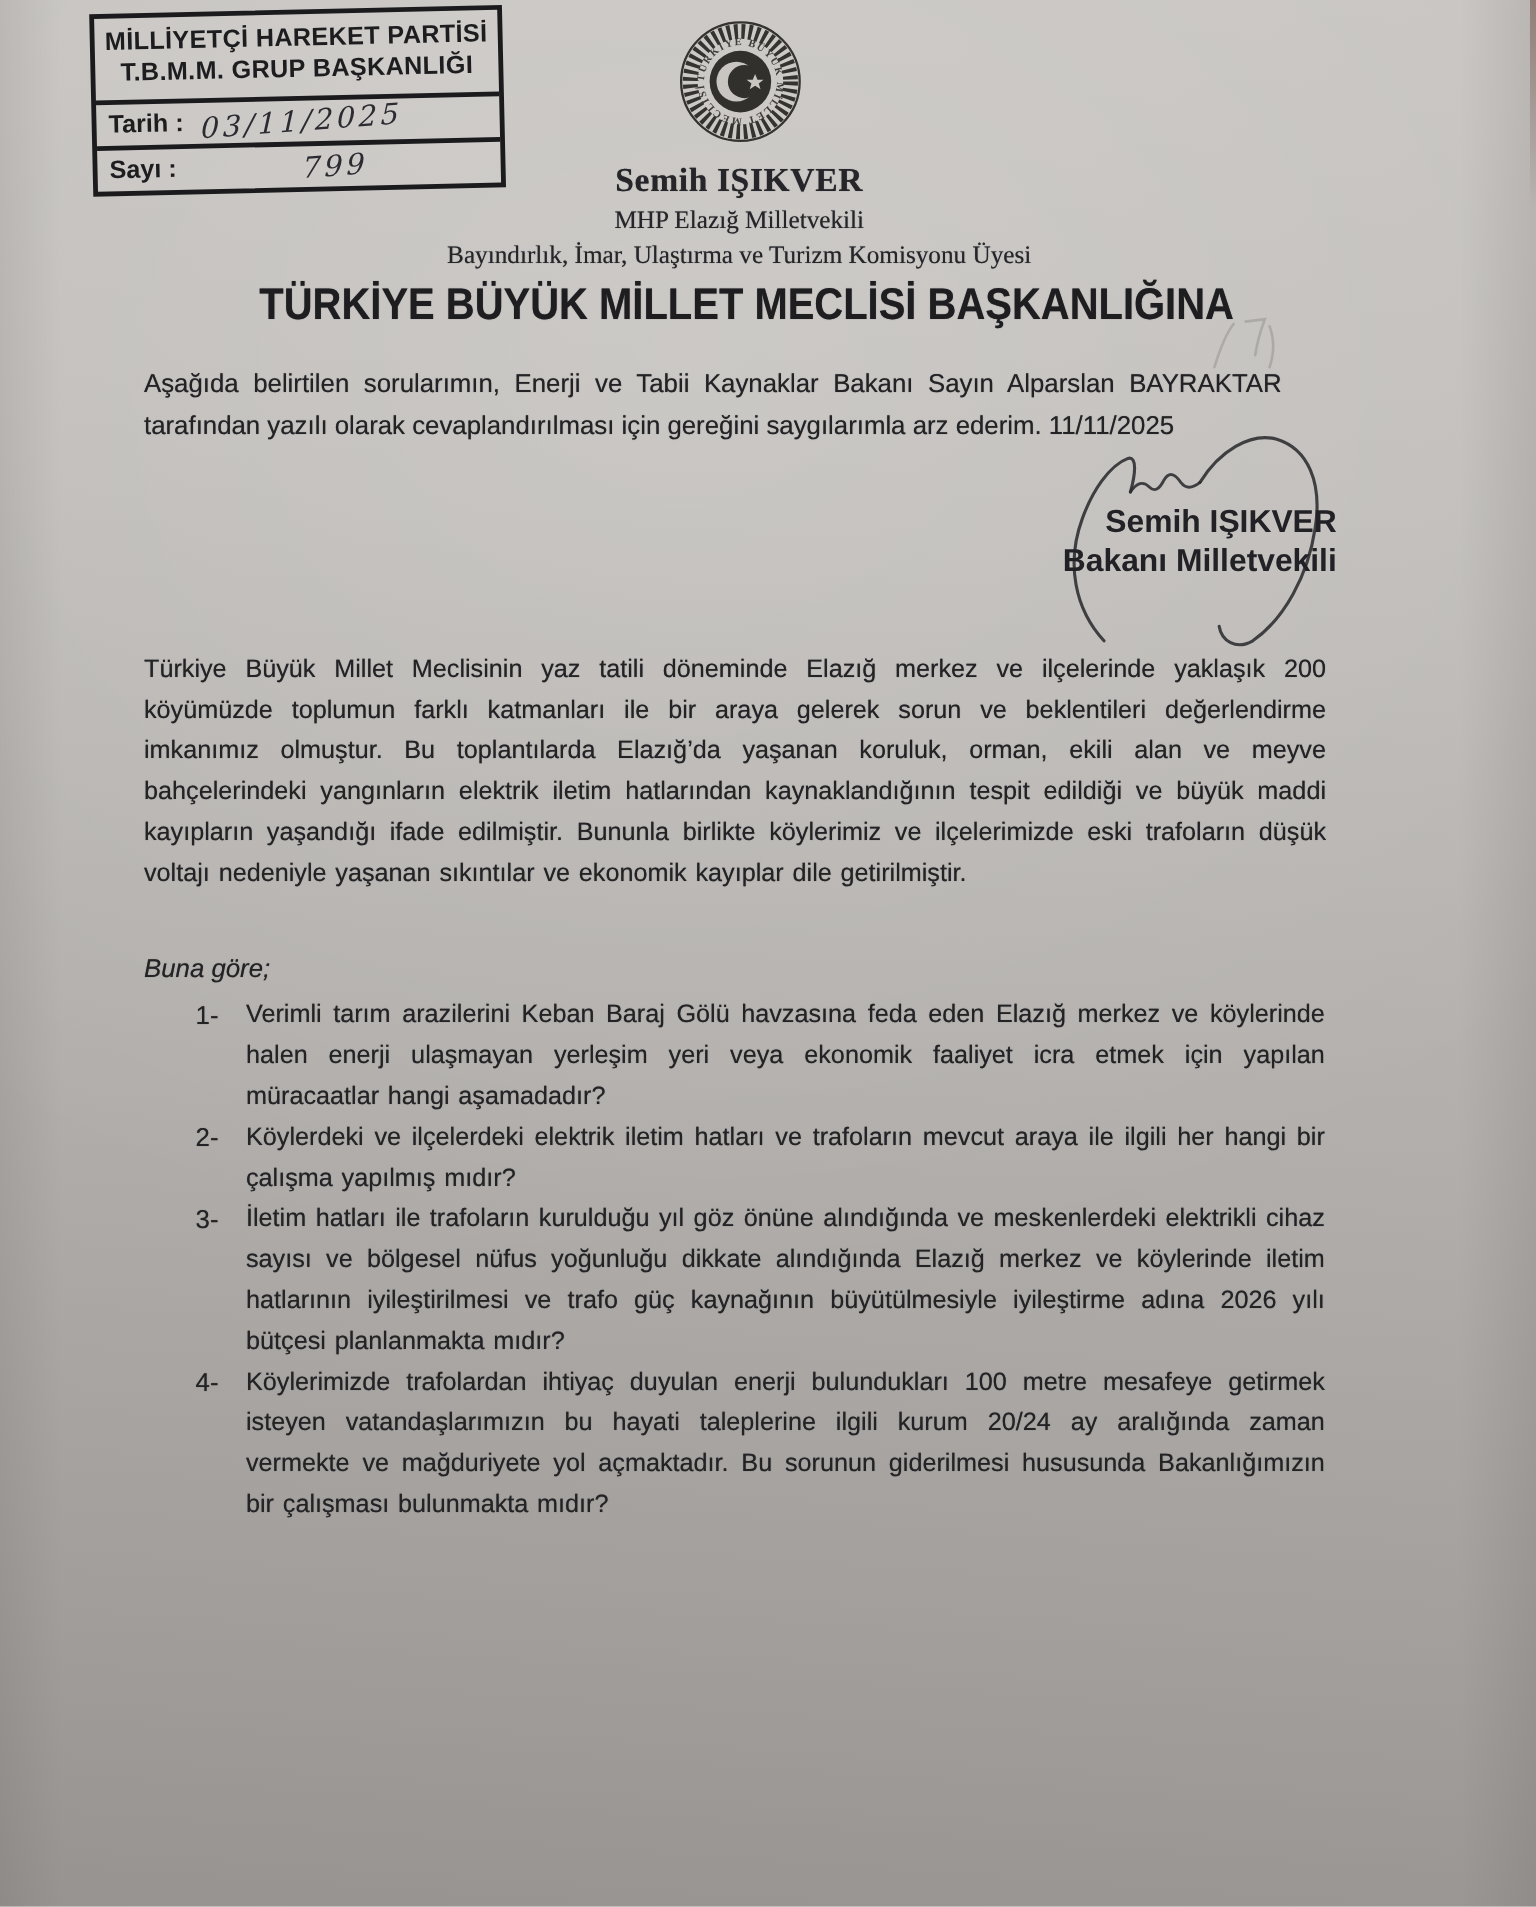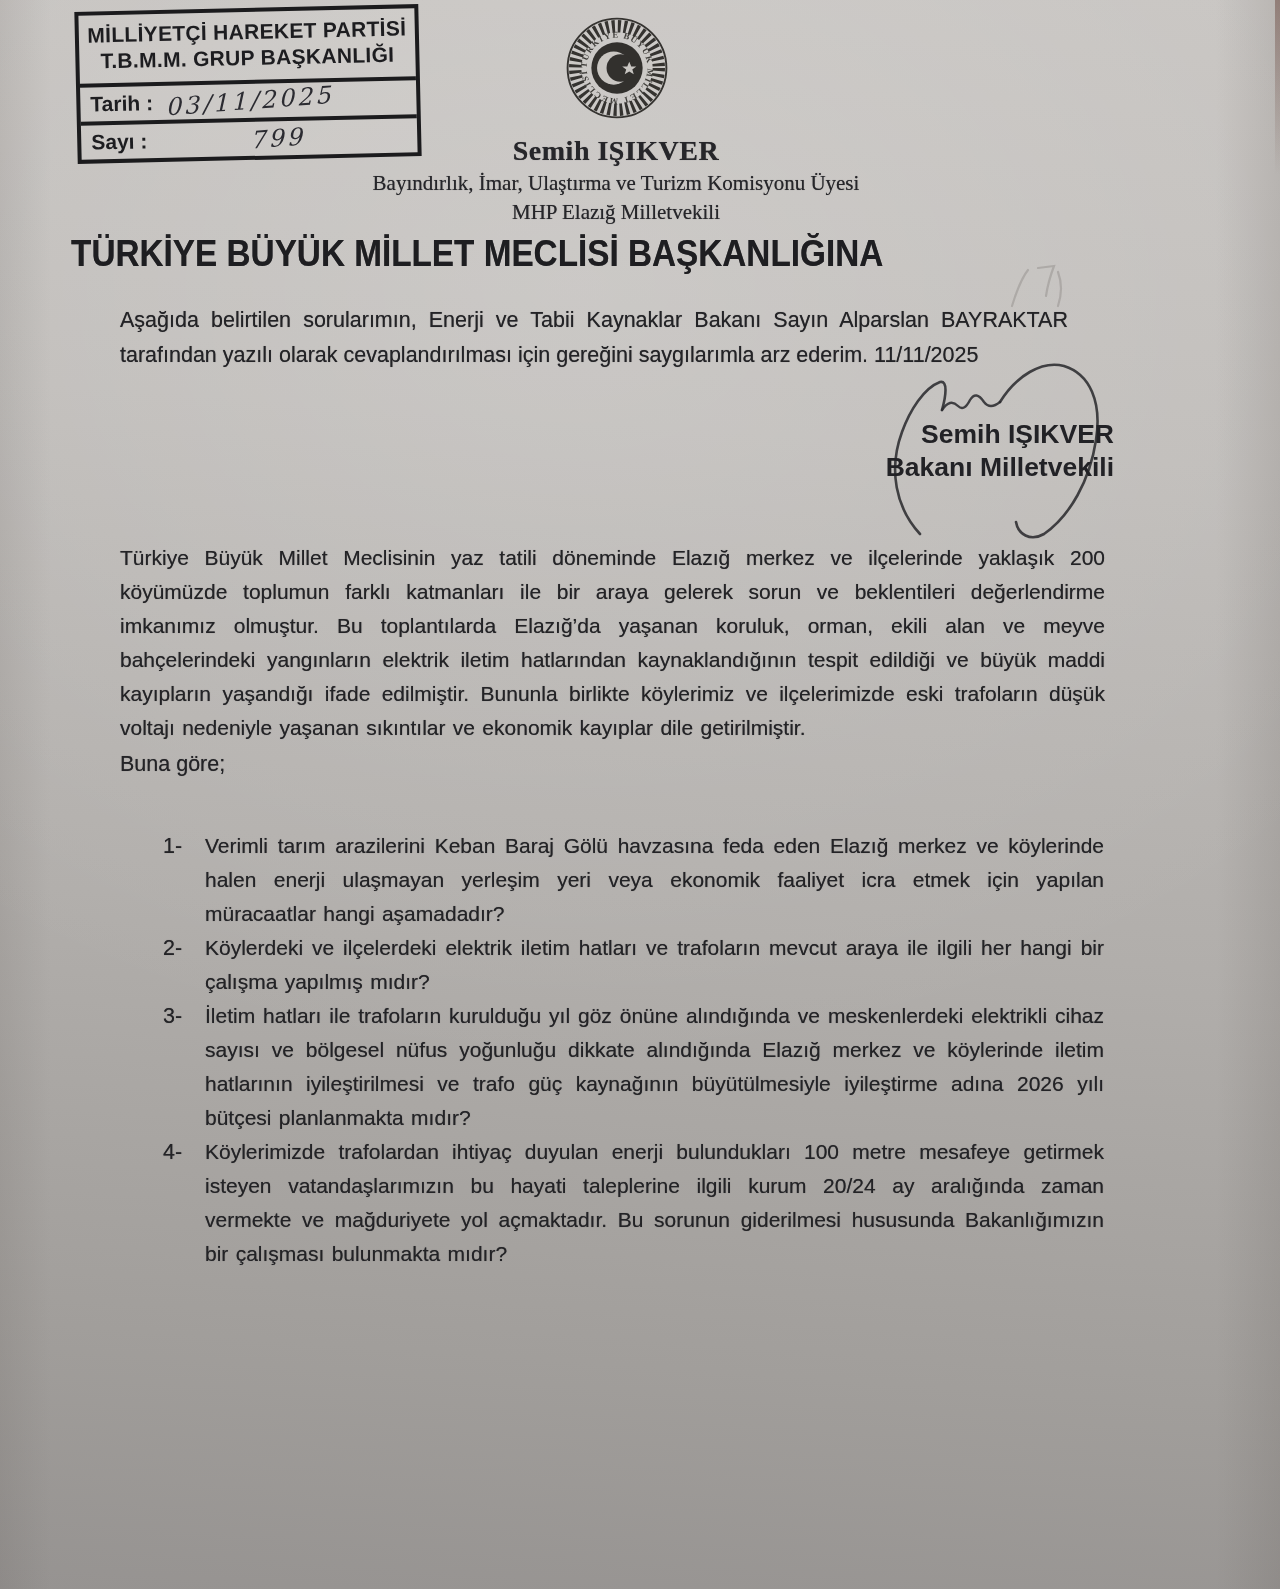--- a/index.html
+++ b/index.html
@@ -44,36 +44,36 @@
 
   
   .author {
     position:absolute; left:0; top:135px; width:1232px; text-align:center;
     font-family:"Liberation Serif", serif; color:#26262a;
   }
   .author-name { font-size:28px; font-weight:700; letter-spacing:.5px; }
   .author-sub  { font-size:21px; line-height:26px; margin-top:3px; }
 
   
-  .heading { position:absolute; left:0; top:233px; width:1245px; text-align:left;padding-left:26px; }
+  .heading { position:absolute; left:0; top:233px; width:1245px; text-align:center; }
   .heading > span {
     display:inline-block; font-size:37px; font-weight:800; letter-spacing:0;
     transform:scaleX(.9); transform-origin:center; color:#1e1e21;
   }
 
   
   .intro {
     position:absolute; left:120px; top:303px; width:948px;
     font-size:21.5px; line-height:35px; text-align:justify;
   }
   .bodypara {
     position:absolute; left:120px; top:541px; width:985px;
     font-size:21px; line-height:34px; text-align:justify; word-spacing:1.5px;
   }
-  .leadin { position:absolute; left:120px; top:752px; font-size:21.5px; }
+  .leadin { position:absolute; left:120px; top:795px; font-size:21.5px;font-style:italic; }
 
   
   .questions { position:absolute; left:142px; top:829px; width:962px; }
   .q-item { display:flex; }
   .q-num  { flex:0 0 63px; box-sizing:border-box; padding-left:21px;
             font-size:21.5px; line-height:34px; }
   .q-text { flex:1; font-size:21px; line-height:34px; text-align:justify; word-spacing:1.5px; }
 
   
   .sig { position:absolute; left:858px; top:358px; width:266px; height:182px; }
@@ -122,22 +122,22 @@
       </text>
       <circle cx="0" cy="0" r="27" fill="#2b2926"></circle>
       <circle cx="-3.5" cy="0" r="17.5" fill="#cfccc8"></circle>
       <circle cx="3.5" cy="0" r="14.5" fill="#2b2926"></circle>
       <path d="M 12 -7 L 14.2 -1.8 L 19.8 -1.6 L 15.4 1.8 L 17 7 L 12 3.9 L 7 7 L 8.6 1.8 L 4.2 -1.6 L 9.8 -1.8 Z" fill="#cfccc8" transform="translate(1.5,0) scale(0.95)"></path>
     </svg>
   </div>
 
   <div class="author">
     <div class="author-name ink">Semih IŞIKVER</div>
+    <div class="author-sub ink">MHP Elazığ Milletvekili</div>
     <div class="author-sub ink">Bayındırlık, İmar, Ulaştırma ve Turizm Komisyonu Üyesi</div>
-    <div class="author-sub ink">MHP Elazığ Milletvekili</div>
   </div>
 
   <div class="heading">
     <span class="ink">TÜRKİYE BÜYÜK MİLLET MECLİSİ BAŞKANLIĞINA</span>
   </div>
 
   <div class="intro ink">Aşağıda belirtilen sorularımın, Enerji ve Tabii Kaynaklar Bakanı Sayın Alparslan BAYRAKTAR tarafından yazılı olarak cevaplandırılması için gereğini saygılarımla arz ederim. 11/11/2025</div>
 
   <div class="pencil">
     <svg width="95" height="60" viewBox="0 0 95 60">

